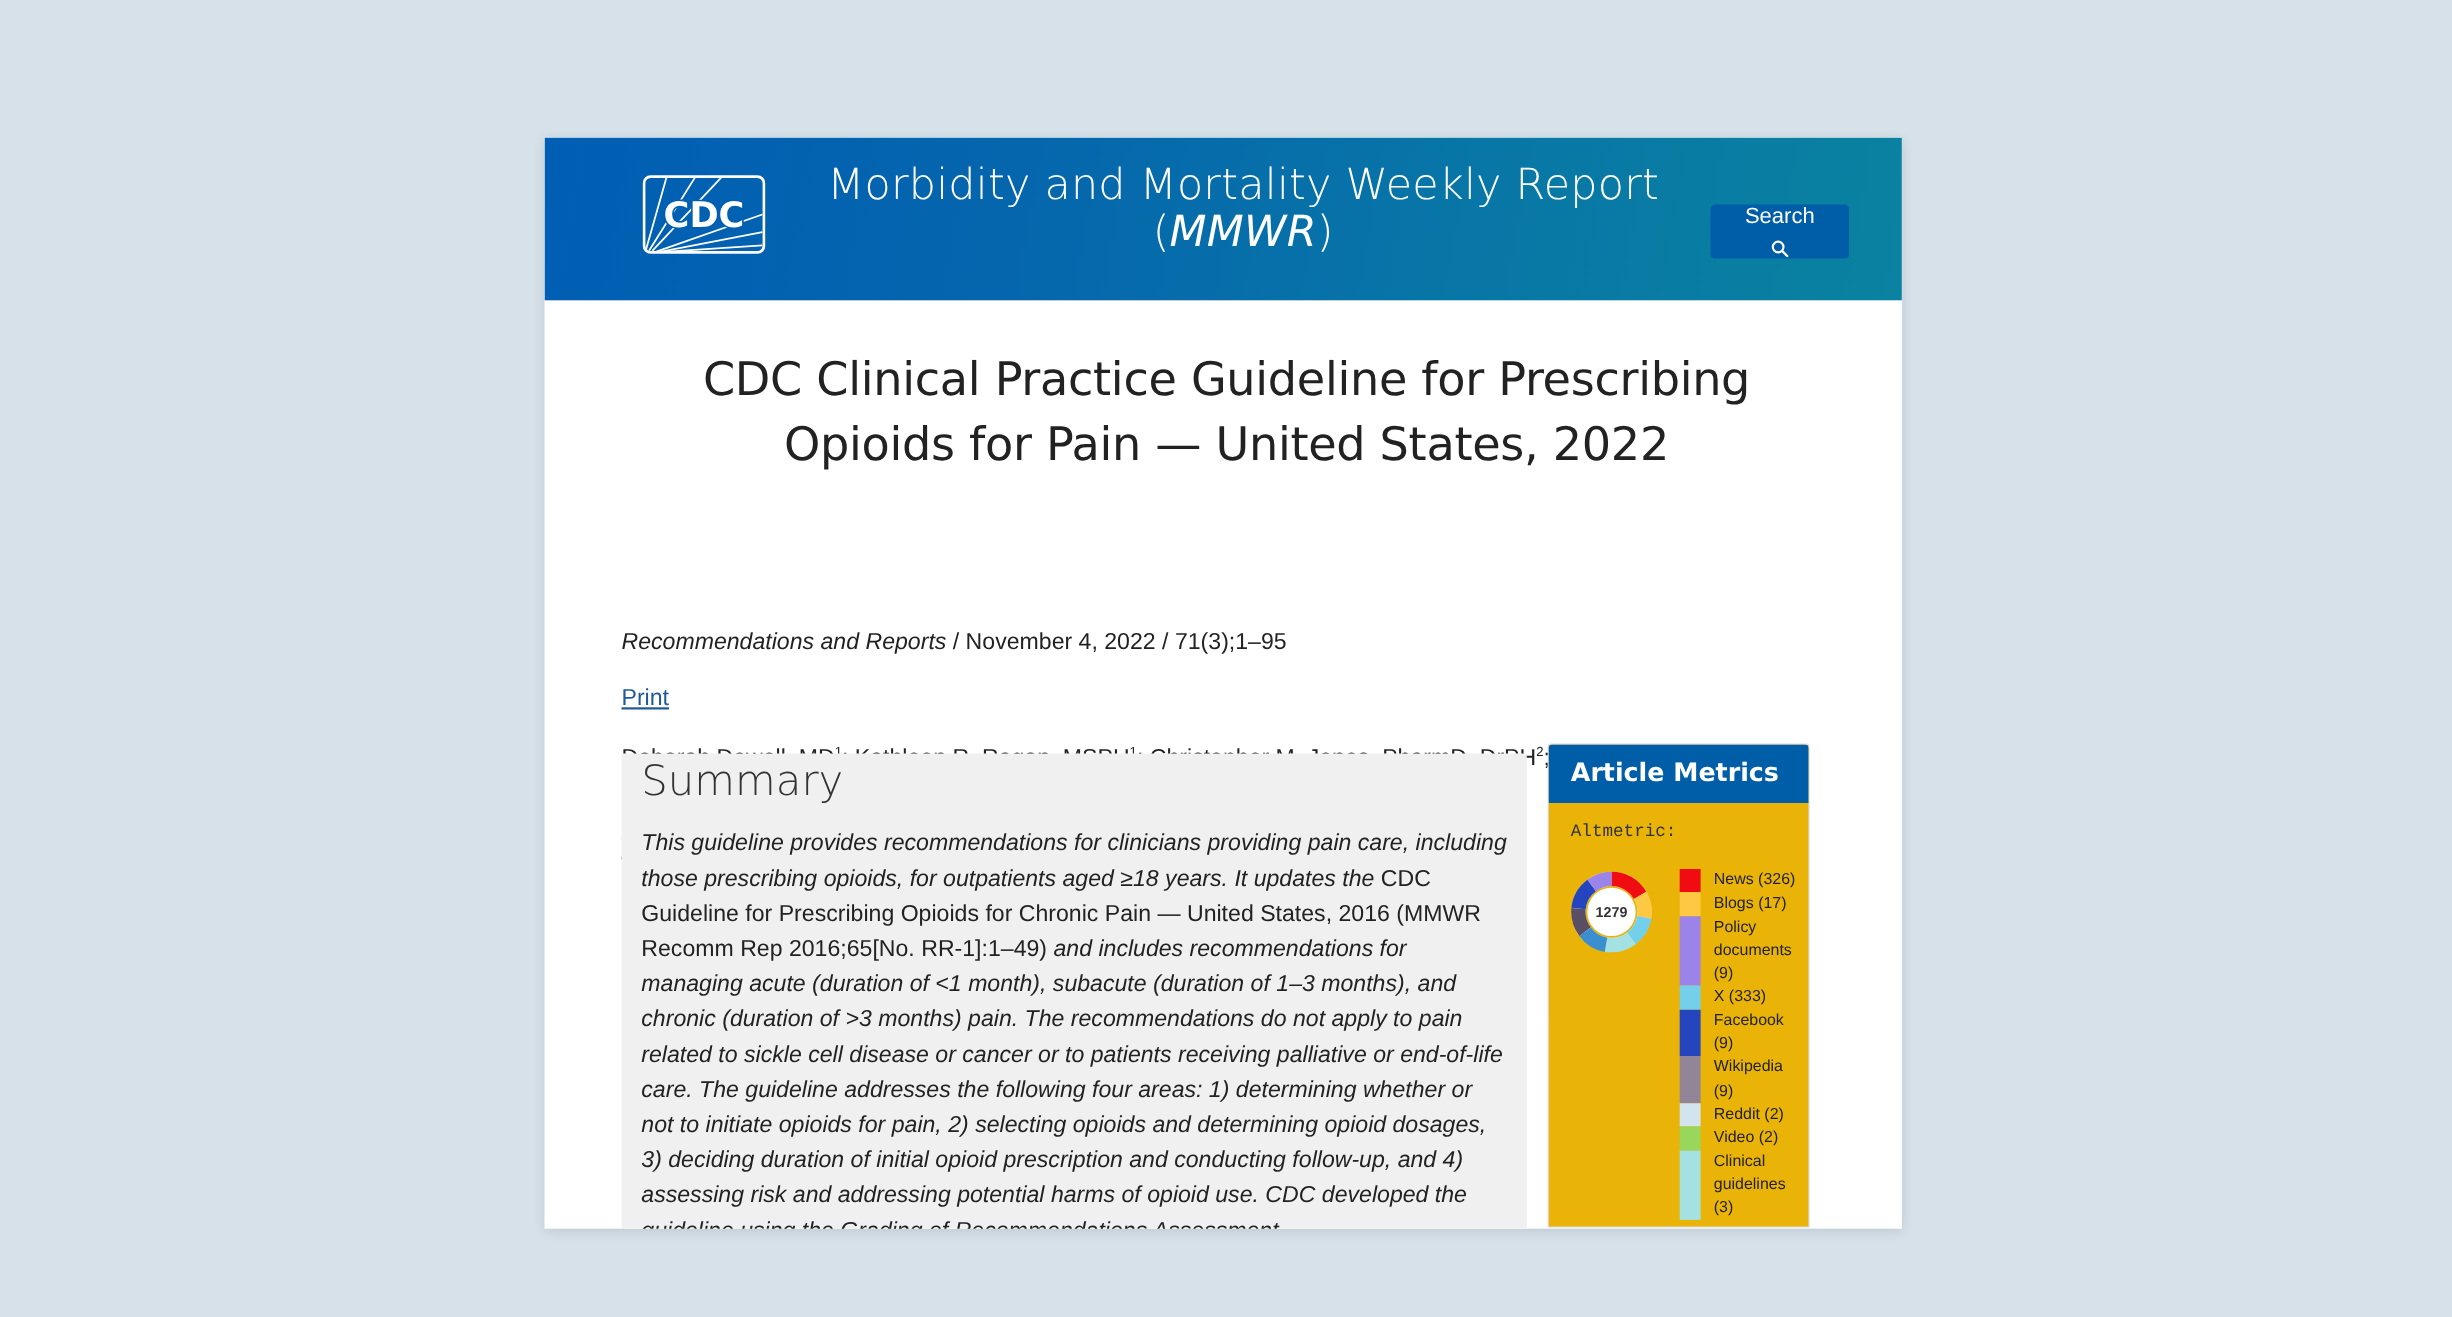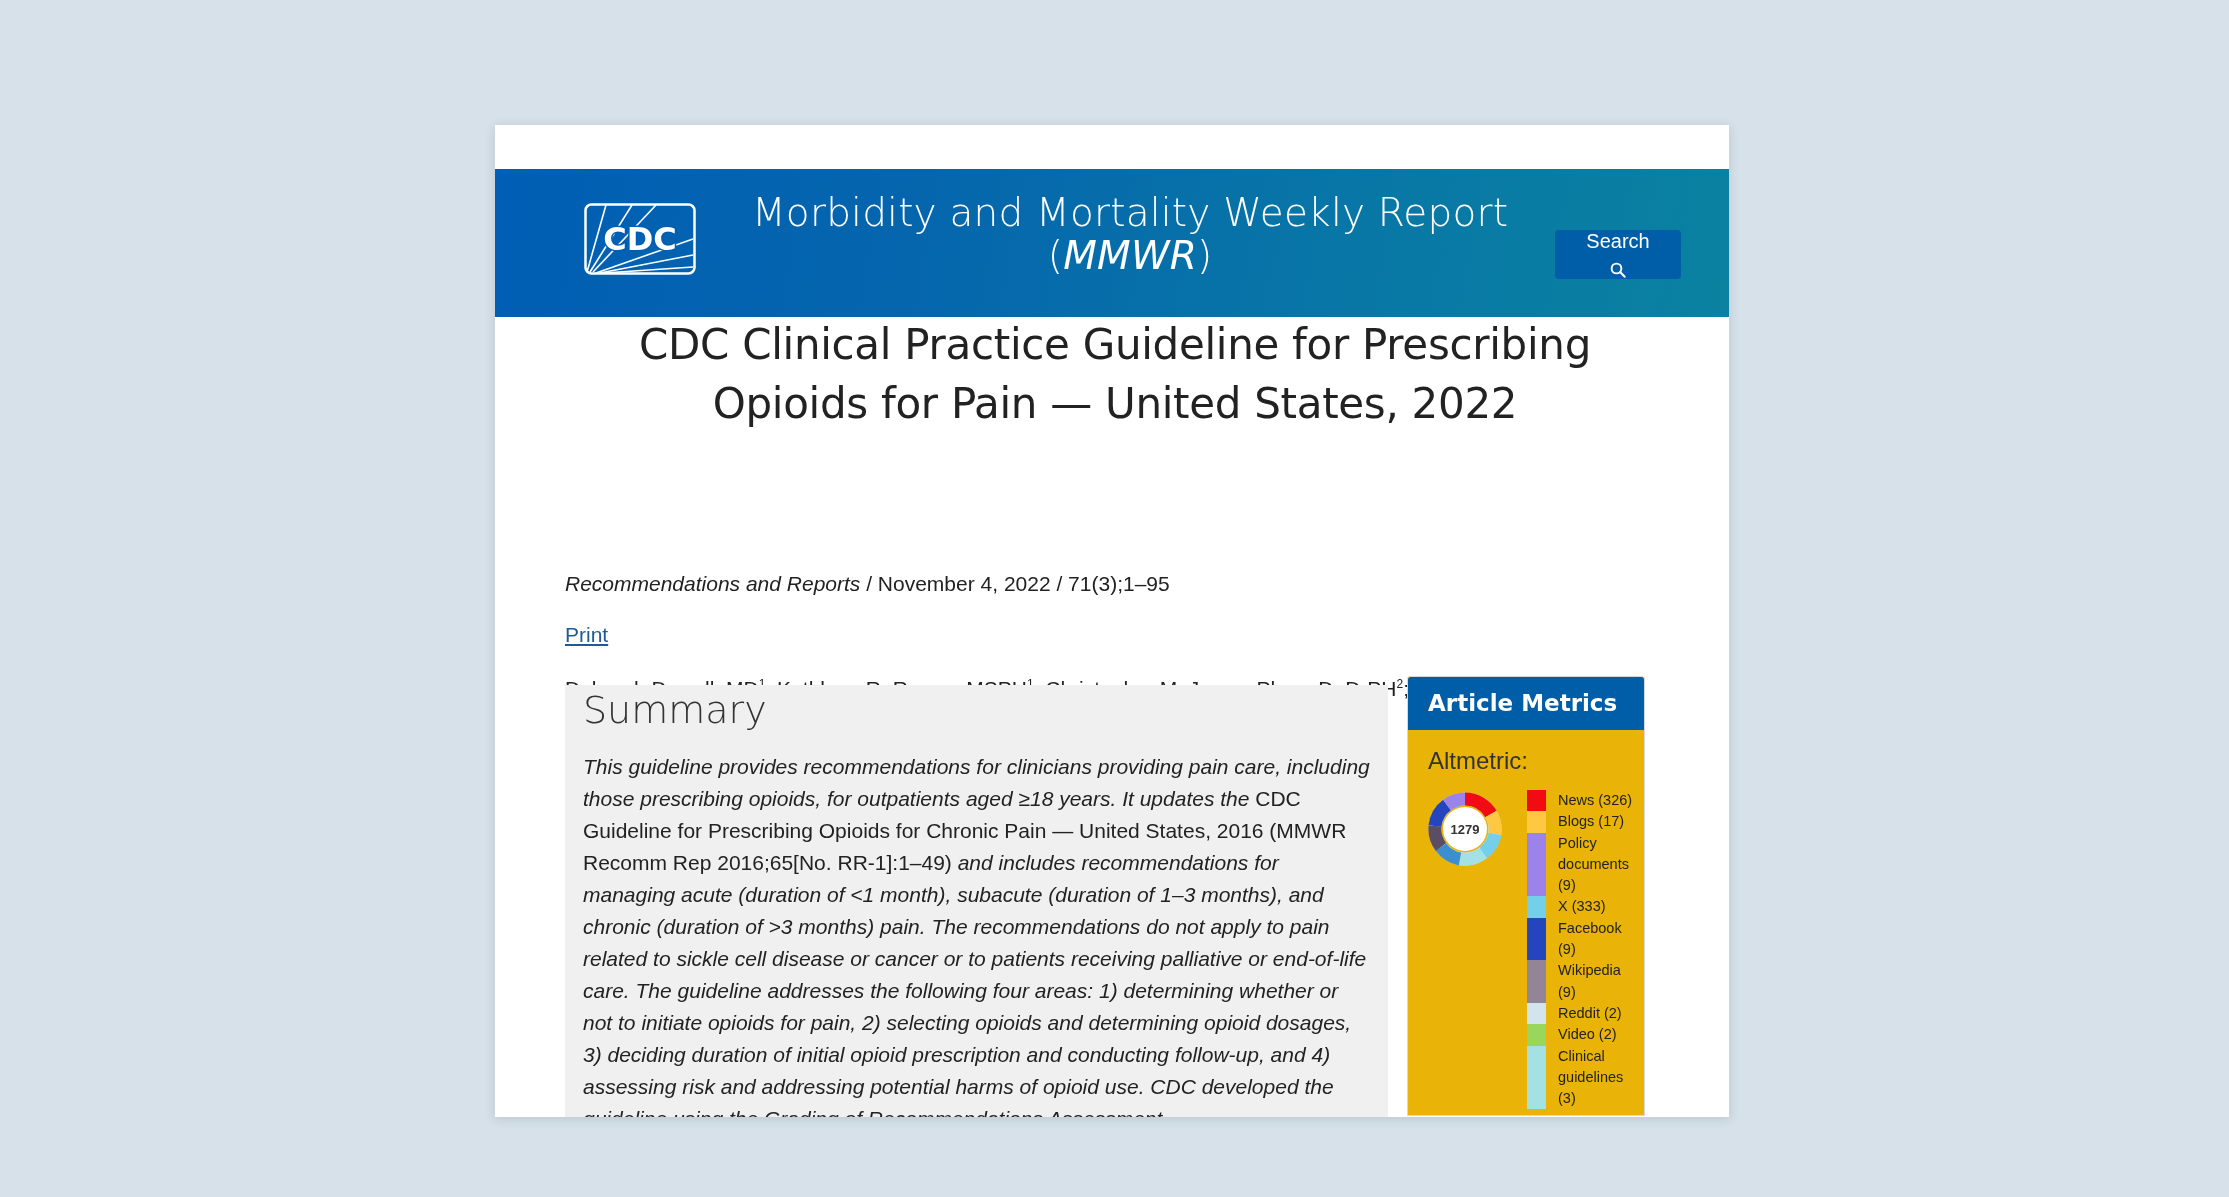--- a/index.html
+++ b/index.html
@@ -14,21 +14,20 @@
     left: 495px; top: 125px;
     width: 1234px; height: 992px;
     background: #ffffff;
     overflow: hidden;
     box-shadow: 0 2px 10px rgba(60, 80, 100, 0.18);
   }
   .site-header {
     position: absolute; left: 0; top: 0;
     width: 1234px; height: 148px;
     background: linear-gradient(100deg, #005eb4 0%, #0566ad 35%, #0877a6 70%, #0a82a0 100%);
-    margin-top: 44px;
   }
   .logo {
     position: absolute; left: 89px; top: 34px;
     width: 112px; height: 72px;
   }
   .site-title {
     position: absolute; left: 257px; top: 22px;
     color: #ffffff;
     font-family: "DejaVu Sans", sans-serif;
     font-size: 39px;
@@ -129,22 +128,22 @@
     color: #fff;
     font-family: "DejaVu Sans", sans-serif;
     font-weight: 600;
     font-size: 23px;
     padding-left: 20px;
     line-height: 53px;
     border-radius: 3px 3px 0 0;
   }
   .altmetric-label {
     position: absolute; left: 20px; top: 70px;
-    font-family: Liberation Sans, sans-serif;
-    font-size: 24px; color: #333; text-align: center;
+    font-family: Liberation Mono, monospace;
+    font-size: 16px; color: #333; text-align: center;
   }
   .donut {
     position: absolute; left: 20px; top: 115px;
     width: 74px; height: 74px;
   }
   .donut-score {
     position: absolute; left: 0; top: 0; width: 74px; height: 74px;
     display: flex; align-items: center; justify-content: center;
     font-size: 13px; font-weight: bold; color: #333;
   }

